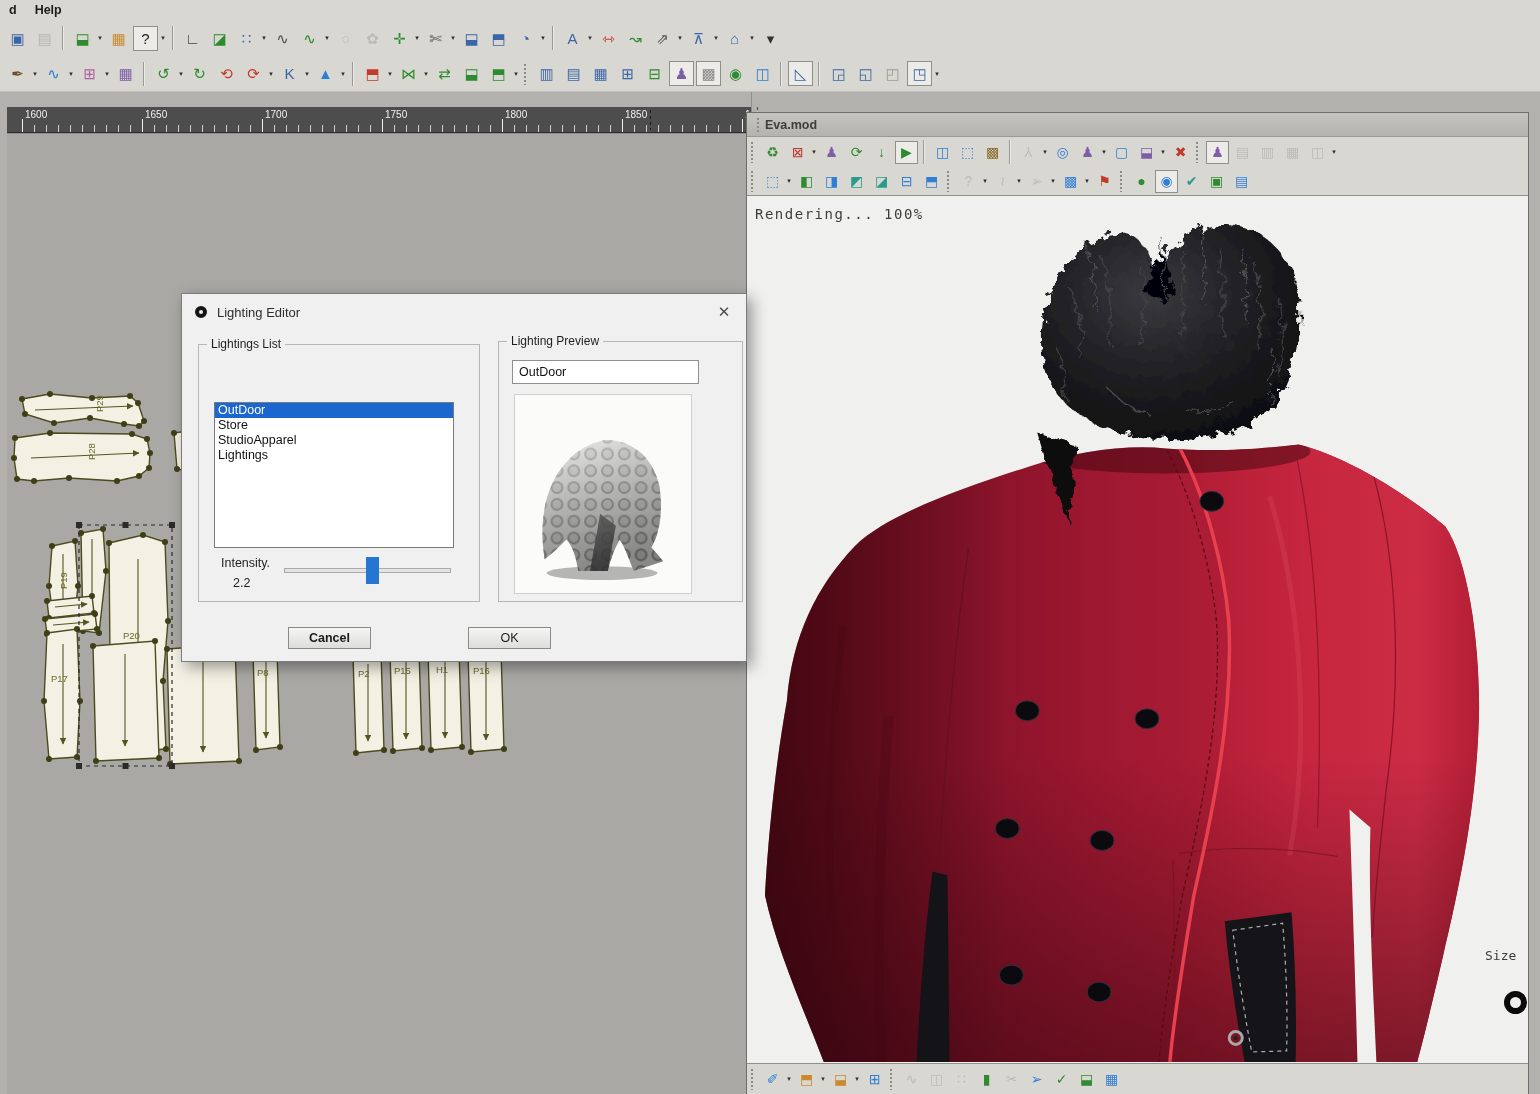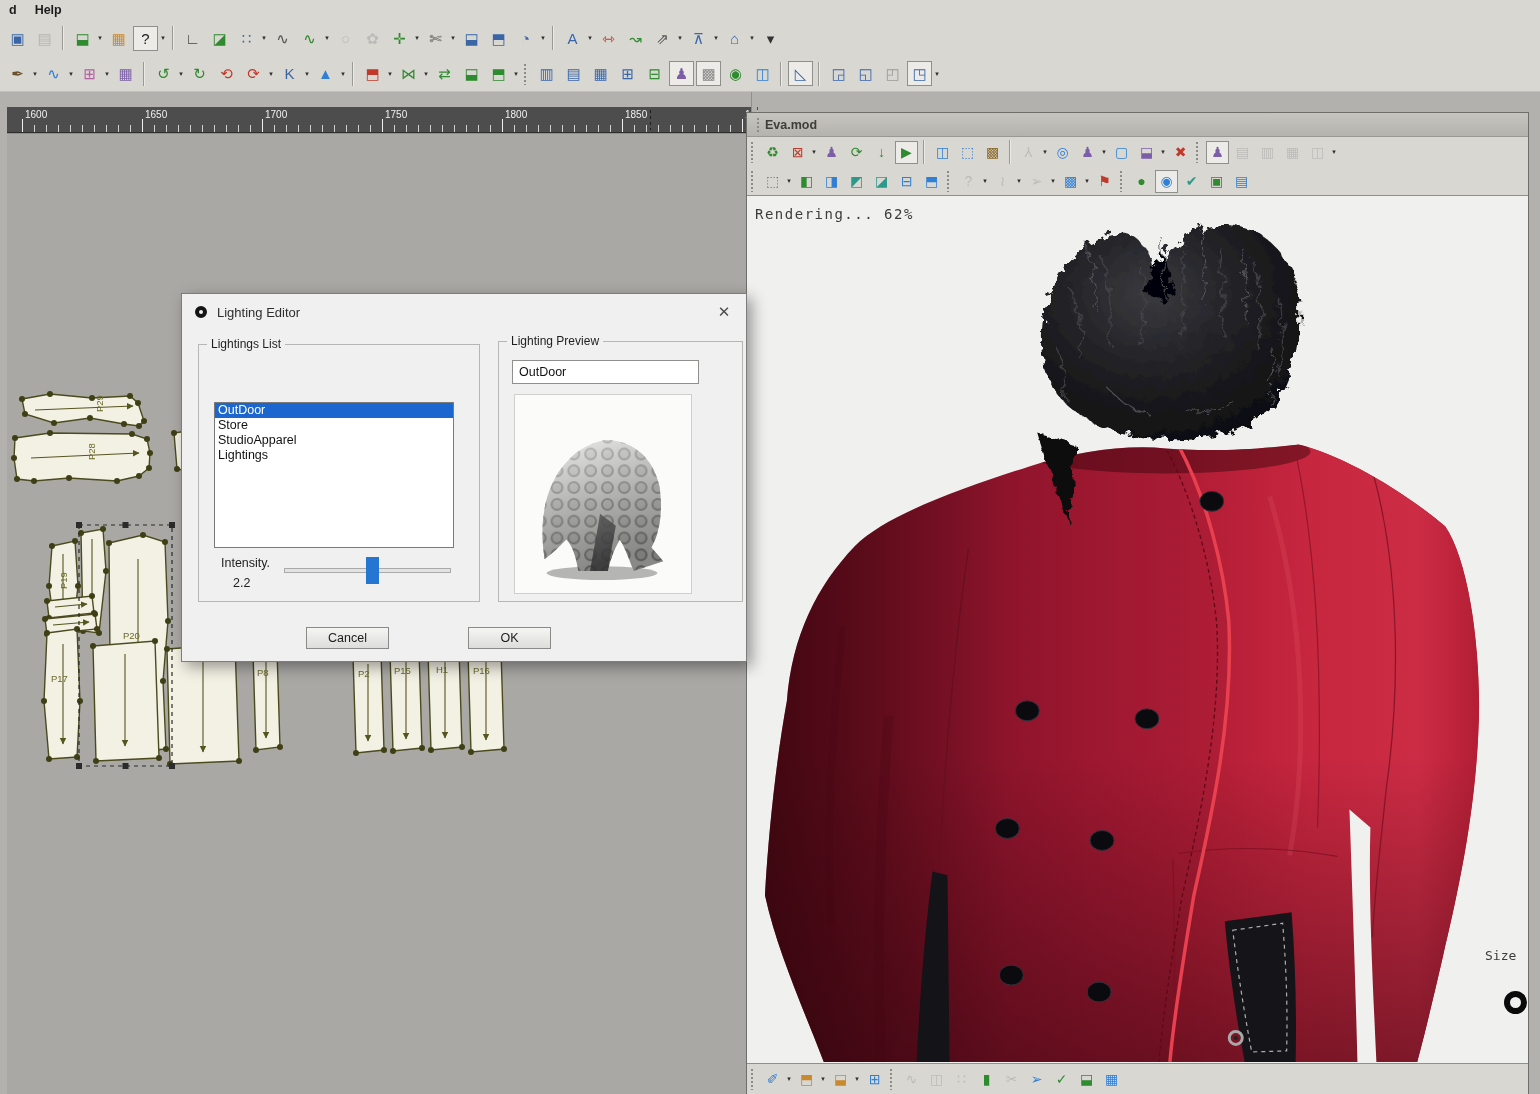--- a/index.html
+++ b/index.html
@@ -95,21 +95,21 @@
                   background:#e3e3e1; border:1px solid #aaa; }
   .slider-thumb { position:absolute; top:263px; width:13px; height:27px; background:#2476d2; }
   .preview-input { position:absolute; left:330px; top:66px; width:187px; height:24px;
                    border:1px solid #8f8f8c; background:#fff; font-size:12.5px; padding:0 6px;
                    font-family:"Liberation Sans",sans-serif; color:#111; }
   .preview-img { position:absolute; left:332px; top:100px; width:178px; height:200px;
                  background:#fbfbfa; border:1px solid #cfcfcd; }
   .btn { position:absolute; width:83px; height:22px; background:linear-gradient(#f5f5f4,#dddddb);
          border:1px solid #8a8a88; font-size:12.5px; display:flex; align-items:center; justify-content:center;
          color:#1b1b1b; }
-  .btn-cancel { left:124px; top:333px; }
+  .btn-cancel { left:106px; top:333px;font-weight:bold; }
   .btn-ok { left:286px; top:333px; }
 </style>
 </head>
 <body>
 
 <div class="app">
 
   <div class="menubar" id="menubar">
       <span class="menu-item">d</span>
       <span class="menu-item">Help</span>
@@ -465,21 +465,21 @@
           <span class="tbtn" style="color: rgb(192, 57, 43);">⚑</span>
           <span class="tgrip"></span>
           <span class="tbtn" style="color: rgb(47, 139, 47);">●</span>
           <span class="tbtn box" style="color: rgb(47, 127, 214);">◉</span>
           <span class="tbtn" style="color: rgb(42, 154, 138);">✔</span>
           <span class="tbtn" style="color: rgb(47, 139, 47);">▣</span>
           <span class="tbtn" style="color: rgb(47, 127, 214);">▤</span>
         </div>
 
       <div class="render">
-        <span class="status-text">Rendering... 62%</span>
+        <span class="status-text">Rendering... 100%</span>
 
         <svg width="781" height="867" viewBox="0 0 783 867">
           <defs>
             <linearGradient id="coatG" x1="0" y1="0" x2="1" y2="0">
               <stop offset="0" stop-color="#5f0b1a"></stop>
                 <stop offset="0.22" stop-color="#7e1126"></stop>
               <stop offset="0.45" stop-color="#9c1730"></stop>
                 <stop offset="0.7" stop-color="#b51f38"></stop>
               <stop offset="1" stop-color="#a5182e"></stop>
             </linearGradient>

